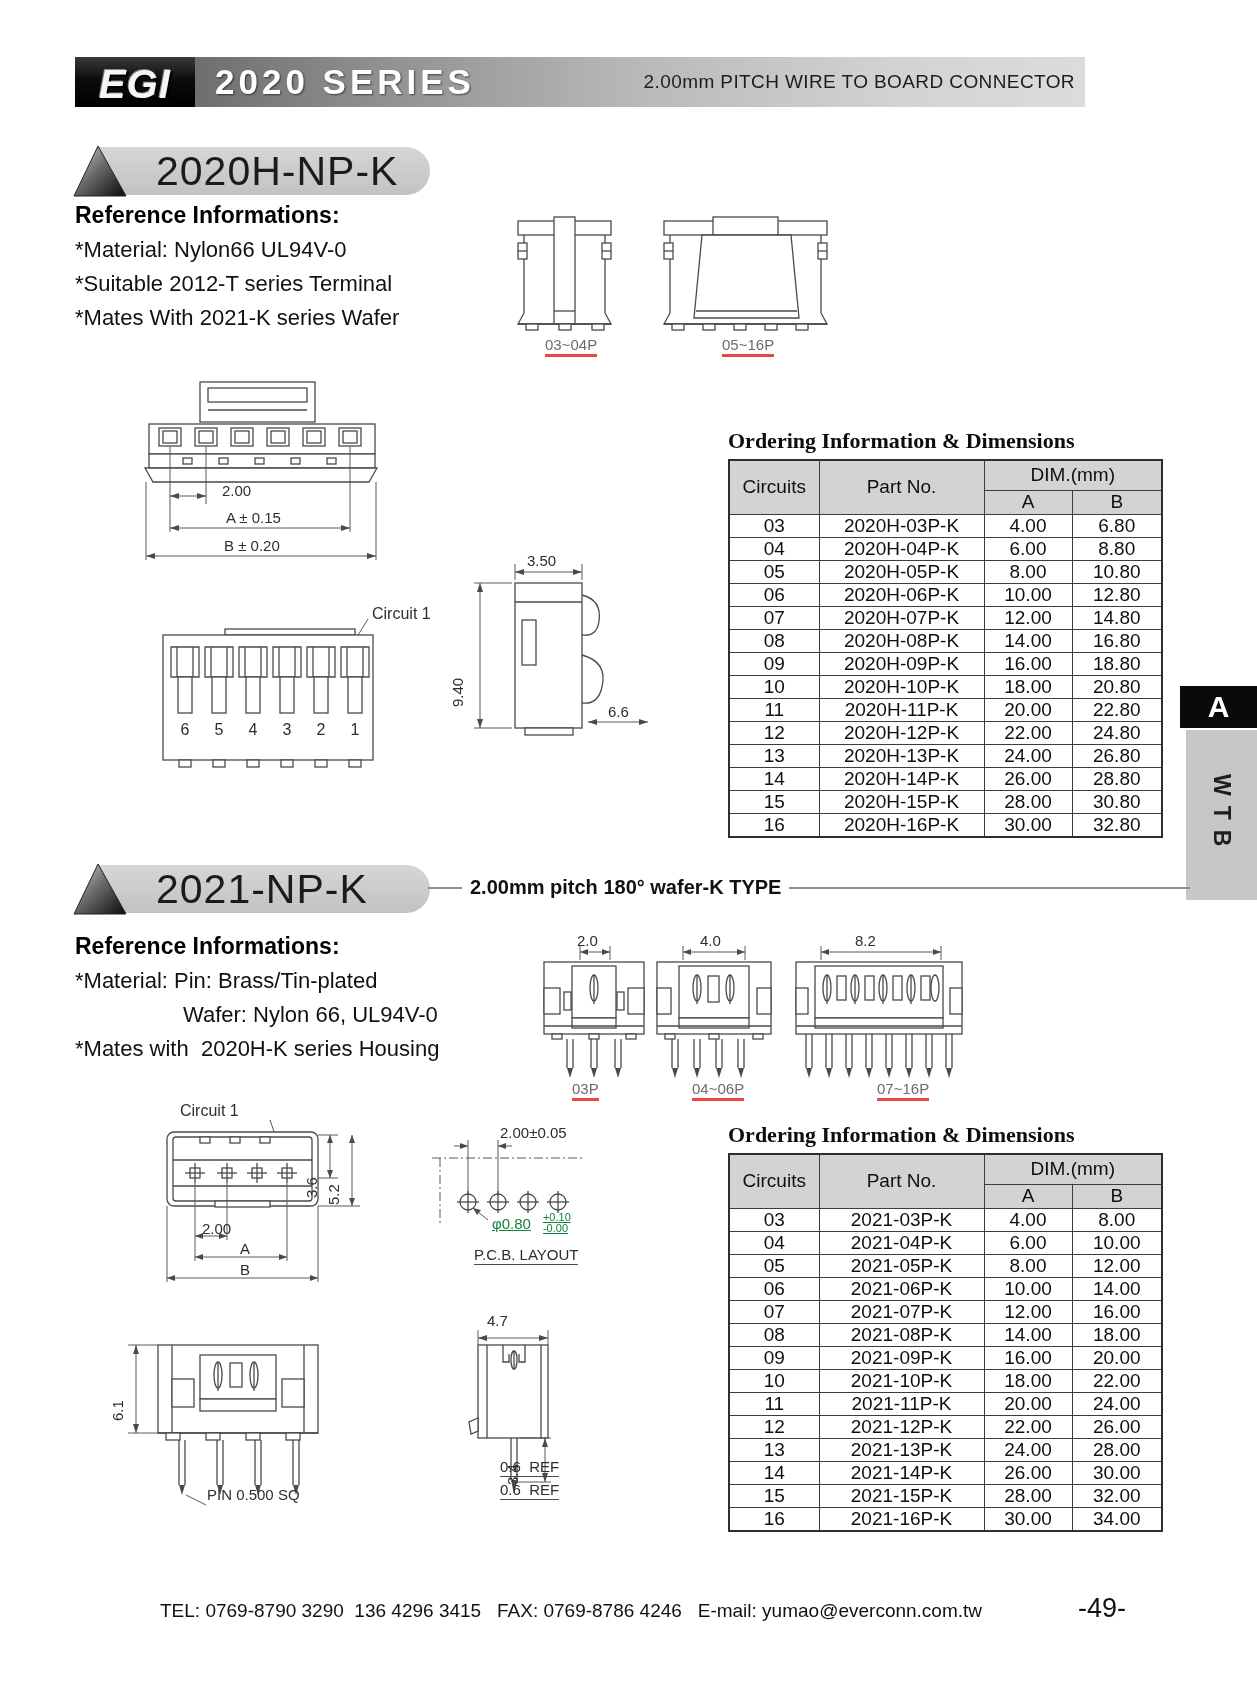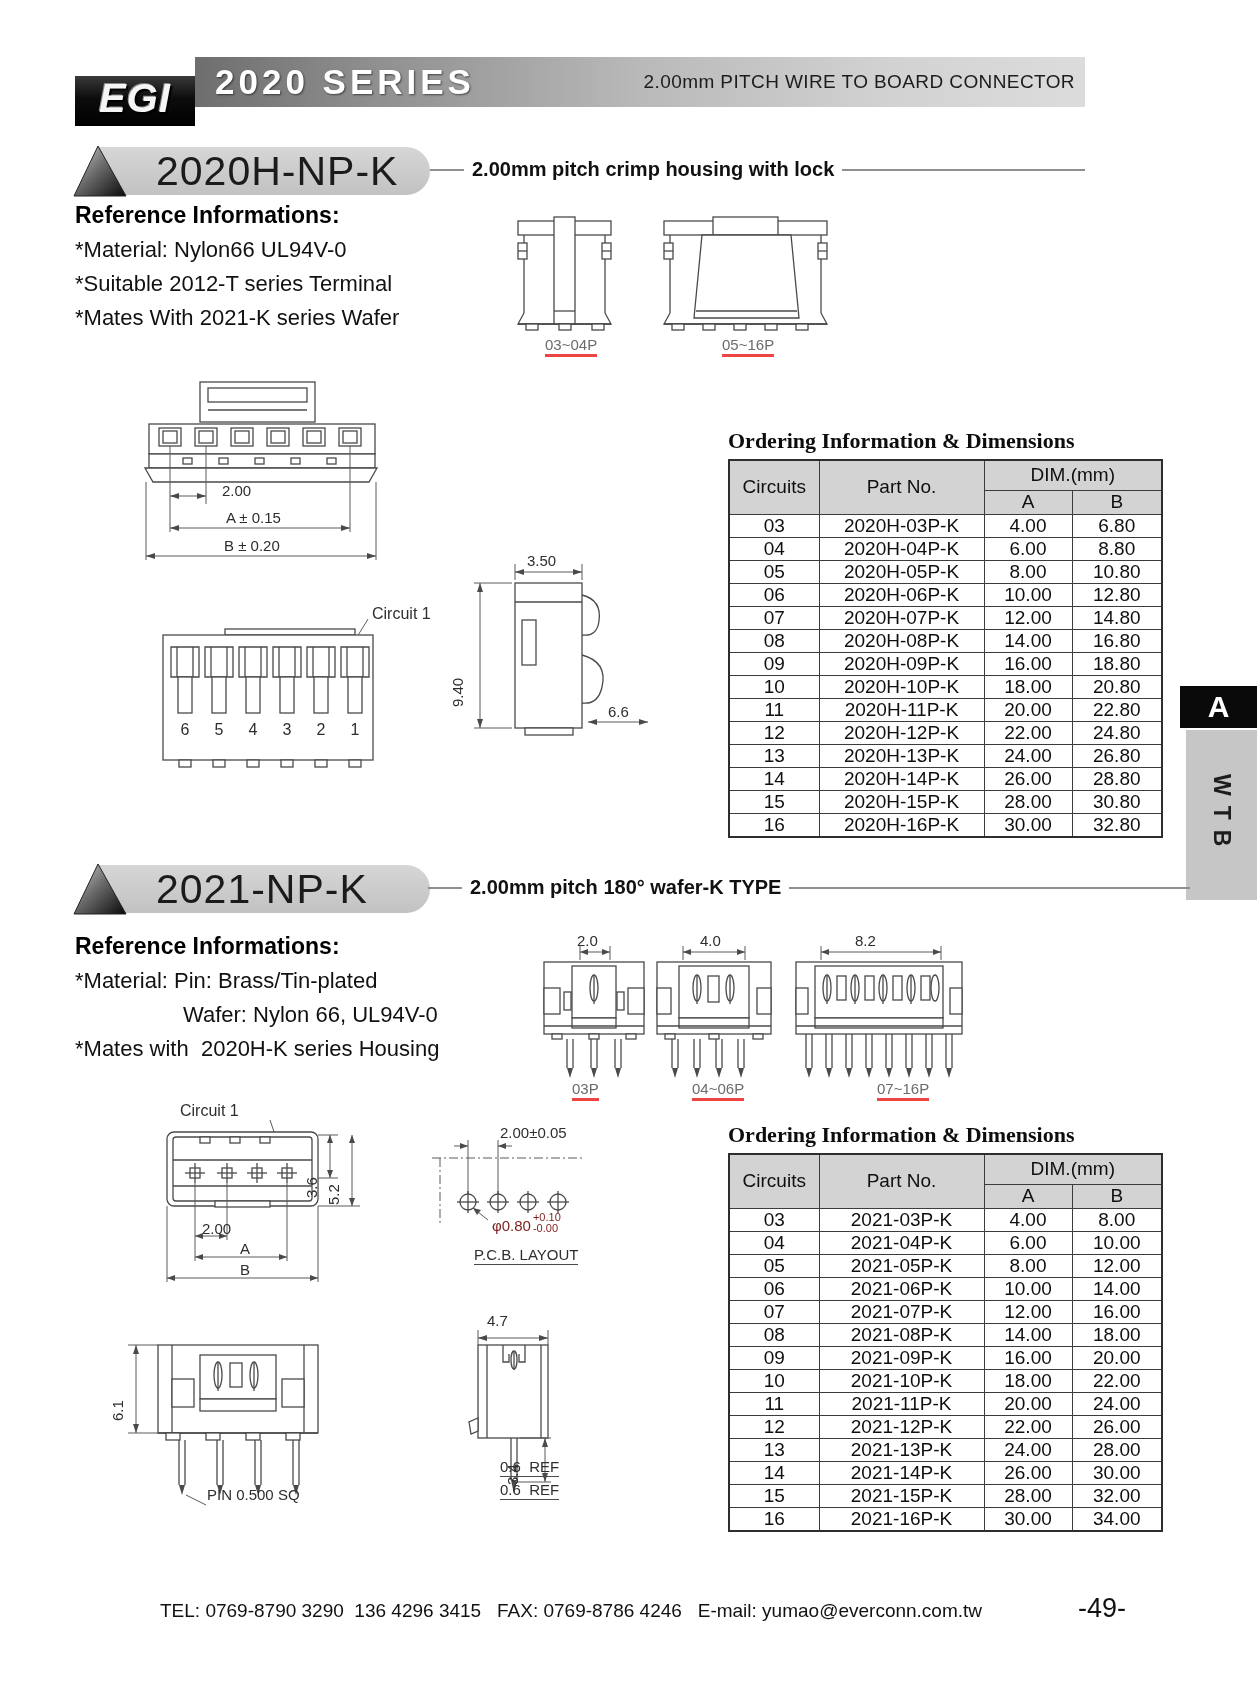--- a/index.html
+++ b/index.html
@@ -1,21 +1,21 @@
 <!DOCTYPE html>
 <html><head>
 <meta charset="utf-8">
 <style>
   html,body{margin:0;padding:0;background:#e8e8e8;}
   .page{position:relative;width:1257px;height:1683px;background:#ffffff;overflow:hidden;
         font-family:"Liberation Sans","DejaVu Sans",sans-serif;color:#1a1a1a;margin:0 auto;}
   .abs{position:absolute;}
   
   .logo-box{left:75px;top:57px;width:120px;height:50px;background:linear-gradient(180deg,#3a3a3a 0%,#0c0c0c 45%,#000 100%);
-            display:flex;align-items:flex-start;justify-content:center;margin-top:19px;}
+            display:flex;align-items:flex-end;justify-content:center;}
   .logo-text{font-size:40px;font-weight:bold;font-style:italic;color:#f5f5f5;letter-spacing:1px;
              text-shadow:2px 2px 1px #000, -1px -1px 0 #888;}
   .header-bar{left:195px;top:57px;width:890px;height:50px;
               background:linear-gradient(90deg,#6e6e6e 0%,#8f8f8f 20%,#b9b9b9 50%,#d2d2d2 78%,#dcdcdc 100%);
               display:flex;align-items:center;}
   .series-title{font-size:35px;font-weight:bold;color:#fff;letter-spacing:4px;margin-left:20px;
                 text-shadow:1px 1px 2px rgba(0,0,0,.55);white-space:pre;}
   .header-tagline{position:absolute;right:10px;top:14px;font-size:19px;color:#1c1c1c;letter-spacing:.4px;}
   
   .banner{height:48px;background:linear-gradient(180deg,#d6d6d6,#c2c2c2);border-radius:0 26px 26px 0;
@@ -43,22 +43,22 @@
   
   .tab-a{left:1180px;top:686px;width:77px;height:42px;background:#0a0a0a;display:flex;align-items:center;justify-content:center;
          color:#fff;font-size:30px;font-weight:bold;}
   .tab-wtb{left:1186px;top:730px;width:71px;height:170px;background:#c6c6c6;display:flex;align-items:center;justify-content:center;}
   .tab-wtb span{writing-mode:vertical-rl;font-size:23px;font-weight:bold;color:#1d1d1d;letter-spacing:10px;}
   
   .lbl{position:absolute;font-size:15px;color:#2e2e2e;white-space:pre;text-align:right;}
   .glbl{position:absolute;font-size:15px;color:#6b6b6b;border-bottom:3px solid #ef4444;padding-bottom:1px;white-space:pre;}
   .ulbl{position:absolute;font-size:15px;color:#2e2e2e;border-bottom:1px solid #4a4a4a;padding-bottom:1px;white-space:pre;}
   .vlbl{position:absolute;font-size:15px;color:#2e2e2e;transform:rotate(-90deg);transform-origin:0 100%;white-space:nowrap;}
-  .phi-wrap{position:absolute;font-size:15px;color:#7f1d1d;display:flex;align-items:flex-end;}
-  .tolstack{display:inline-flex;flex-direction:column;font-size:11px;line-height:11px;margin-left:2px;}
+  .phi-wrap{position:absolute;font-size:15px;color:#15803d;display:flex;align-items:center;text-decoration:underline;}
+  .tolstack{display:inline-flex;flex-direction:column;font-size:11px;line-height:11px;margin-left:12px;}
   
   svg{display:block;overflow:visible;}
   .ln{stroke:#4a4a4a;fill:none;stroke-width:1.3;}
   .fw{stroke:#4a4a4a;fill:#fff;stroke-width:1.3;}
   .dm{stroke:#5a5a5a;fill:none;stroke-width:1;}
   .dd{stroke:#5a5a5a;fill:none;stroke-width:1;stroke-dasharray:9 3 2 3;}
   .ar{fill:#4a4a4a;stroke:none;}
   svg text{font-family:"Liberation Sans","DejaVu Sans",sans-serif;fill:#2e2e2e;}
   
   .footer-contact{left:160px;top:1600px;font-size:19px;color:#111;white-space:pre;}
@@ -83,25 +83,20 @@
   <svg class="abs tri" style="left:72px;top:144px;" viewBox="0 0 58 52">
     <defs>
         <linearGradient id="tg" x1="0" y1="0" x2="1" y2="1">
       <stop offset="0" stop-color="#cfcfcf"></stop>
           <stop offset=".45" stop-color="#6d6d6d"></stop>
           <stop offset="1" stop-color="#090909"></stop>
     </linearGradient>
       </defs>
     <polygon points="2,52 26,2 54,52" fill="url(#tg)" stroke="#222" stroke-width="1"></polygon>
   </svg>
-  <div class="abs tagrow" style="left:430px;top:158px;width:655px;">
-    <span class="rule pre"></span>
-    <span class="tag-label">2.00mm pitch crimp housing with lock</span>
-    <span class="rule post"></span>
-  </div>
 
   <div class="abs" style="left:75px;top:202px;">
     <div class="ref-title">Reference Informations:</div>
     <div class="ref-item">*Material: Nylon66 UL94V-0</div>
     <div class="ref-item">*Suitable 2012-T series Terminal</div>
     <div class="ref-item">*Mates With 2021-K series Wafer</div>
   </div>
 
   <svg class="abs" style="left:512px;top:213px;" width="105" height="122" viewBox="0 0 105 122">
     <rect class="fw" x="6" y="8" width="93" height="14"></rect>

